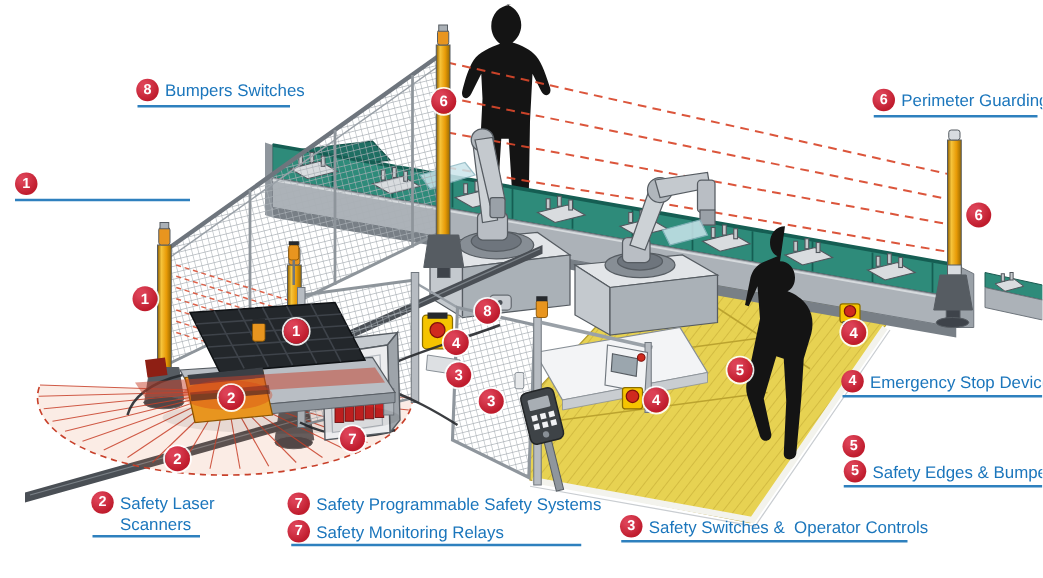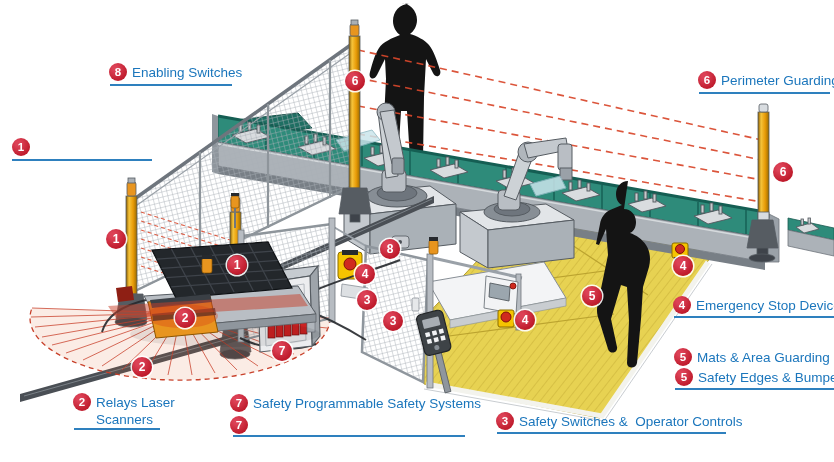--- a/index.html
+++ b/index.html
@@ -425,21 +425,21 @@
       <div class="scene-badge" style="left: 185px; top: 318px;">2</div>
       <div class="scene-badge" style="left: 142px; top: 367px;">2</div>
       <div class="scene-badge" style="left: 282px; top: 351px;">7</div>
       <div class="scene-badge" style="left: 525px; top: 320px;">4</div>
       <div class="scene-badge" style="left: 683px; top: 266px;">4</div>
       <div class="scene-badge" style="left: 592px; top: 296px;">5</div>
     </div>
 
 <div class="callout" style="left:109px;top:63px">
   <span class="badge">8</span>
-  <span class="lbl">Enabling Switches</span>
+  <span class="lbl">Bumpers Switches</span>
 </div>
 <div class="rule" style="left:110px;top:84px;width:122px"></div>
 
 <div class="callout" style="left:12px;top:138px">
   <span class="badge">1</span>
 </div>
 <div class="rule" style="left:12px;top:159px;width:140px"></div>
 
 <div class="callout" style="left:698px;top:71px">
   <span class="badge">6</span>
@@ -448,42 +448,42 @@
 <div class="rule" style="left:699px;top:92px;width:131px"></div>
 
 <div class="callout" style="left:673px;top:296px">
   <span class="badge">4</span>
   <span class="lbl">Emergency Stop Devices</span>
 </div>
 <div class="rule" style="left:674px;top:316px;width:160px"></div>
 
 <div class="callout" style="left:674px;top:348px">
   <span class="badge">5</span>
-  <span class="lbl">Mats &amp; Area Guarding</span>
 </div>
 
 <div class="callout" style="left:675px;top:368px">
   <span class="badge">5</span>
   <span class="lbl">Safety Edges &amp; Bumpers</span>
 </div>
 <div class="rule" style="left:675px;top:388px;width:159px"></div>
 
 <div class="callout" style="left:73px;top:393px">
   <span class="badge">2</span>
-  <span class="lbl wrap">Relays Laser Scanners</span>
+  <span class="lbl wrap">Safety Laser Scanners</span>
 </div>
 <div class="rule" style="left:74px;top:428px;width:86px"></div>
 
 <div class="callout" style="left:230px;top:394px">
   <span class="badge">7</span>
   <span class="lbl">Safety Programmable Safety Systems</span>
 </div>
 
 <div class="callout" style="left:230px;top:416px">
   <span class="badge">7</span>
+  <span class="lbl">Safety Monitoring Relays</span>
 </div>
 <div class="rule" style="left:233px;top:435px;width:232px"></div>
 
 <div class="callout" style="left:496px;top:412px">
   <span class="badge">3</span>
   <span class="lbl">Safety Switches &amp;  Operator Controls</span>
 </div>
 <div class="rule" style="left:497px;top:432px;width:229px"></div>
 
 </div>

